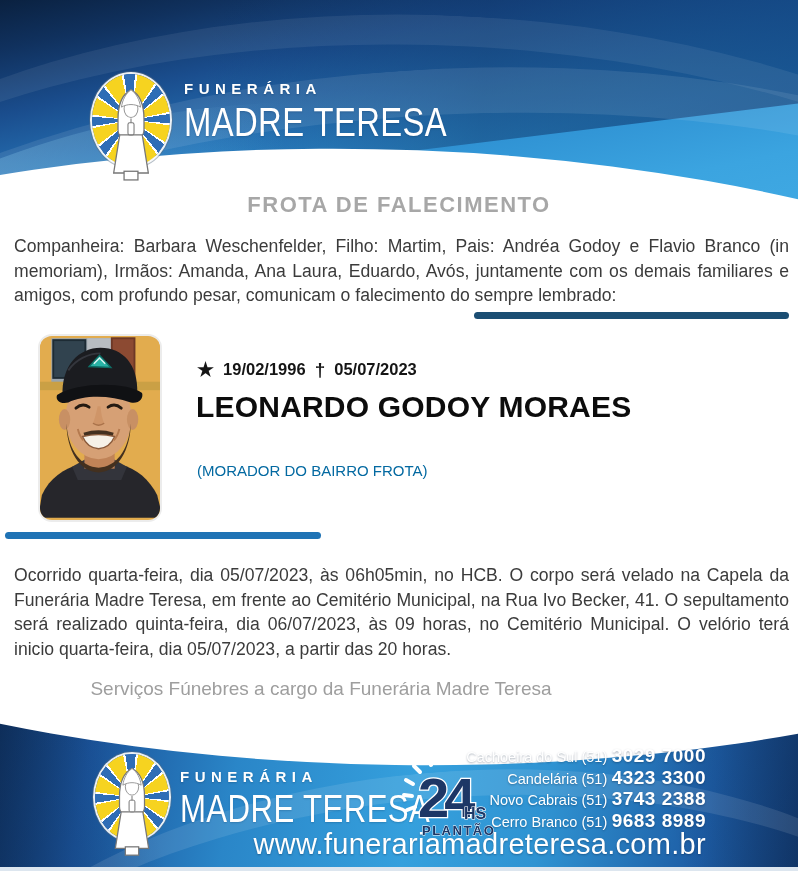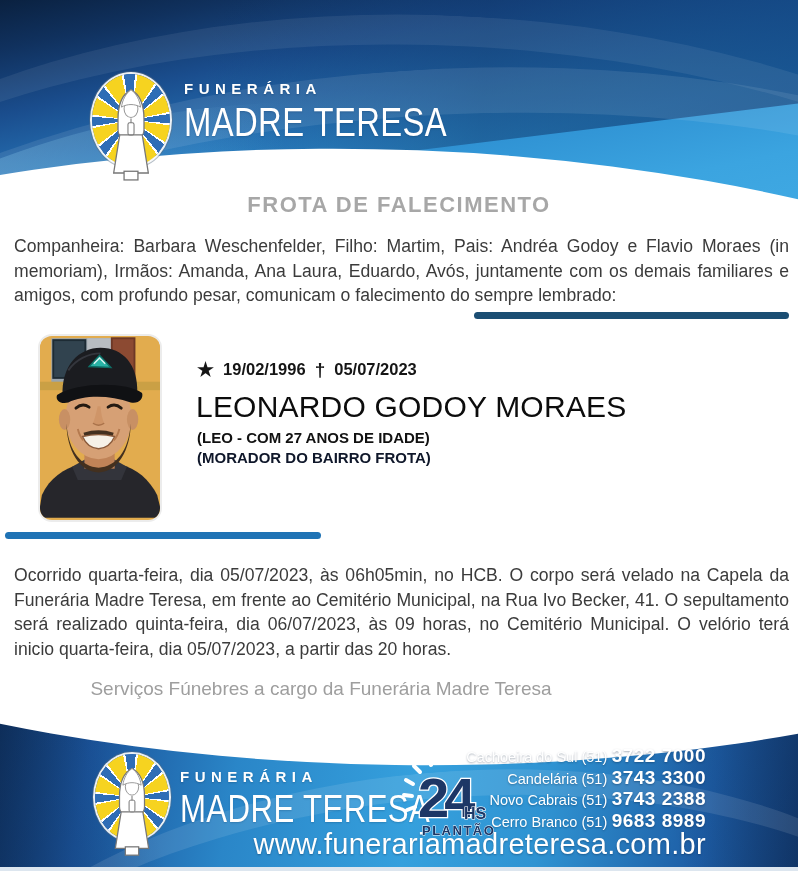--- a/index.html
+++ b/index.html
@@ -55,24 +55,24 @@
   .rule-left  { left:5px;  top:532px; width:316px; background:#1f73b5; }
 
   
   .photo { position:absolute; left:38px; top:334px; width:124px; height:188px;
     border-radius:14px; overflow:hidden; border:2px solid #ececec; background:#e2ac4e; }
   .photo svg { display:block; width:100%; height:100%; }
 
   .info-dates { position:absolute; left:197px; top:360px; display:flex; align-items:center; gap:9px;
     font-weight:bold; font-size:16.5px; color:#151515; }
   .info-dates .sym { font-size:19px; line-height:1; }
-  .deceased-name { position:absolute; left:196px; top:390px; font-size:30px; font-weight:normal;
+  .deceased-name { position:absolute; left:196px; top:390px; font-size:30px; font-weight:bold;
     color:#0c0c0c; letter-spacing:0.2px; }
   .deceased-sub1 { position:absolute; left:197px; top:429px; font-size:15px; font-weight:bold; color:#111; }
-  .deceased-sub2 { position:absolute; left:197px; top:449px; font-size:15px; font-weight:bold; color:#0f172a; }
+  .deceased-sub2 { position:absolute; left:197px; top:462px; font-size:15px; font-weight:normal; color:#0369a1; }
 
   .services { position:absolute; left:0; top:678px; width:642px; text-align:center;
     color:#9e9e9e; font-size:19px; }
 
   
   .foot { position:absolute; left:0; top:702px; width:798px; height:169px; overflow:hidden; }
   .foot-base { position:absolute; inset:0;
     background:linear-gradient(100deg,#0e2e59 0%,#1b549b 12%,#2a86c8 30%,#35a0dd 52%,#2f93d2 68%,#1d5ca4 88%,#12386c 100%); }
   .foot-dark-left { position:absolute; left:-280px; top:0; width:640px; height:280px;
     background:linear-gradient(90deg,#0c2a55 0%,rgba(12,42,85,0) 68%); transform:rotate(-16deg); }
@@ -128,21 +128,21 @@
     </div>
 
     <div class="brand-text">
       <div class="brand-top">FUNERÁRIA</div>
       <div class="brand-bottom">MADRE TERESA</div>
     </div>
   </header>
 
   <h1 class="notice-title">FROTA DE FALECIMENTO</h1>
 
-  <p class="para intro">Companheira: Barbara Weschenfelder, Filho: Martim, Pais: Andréa Godoy e Flavio Moraes (in memoriam), Irmãos: Amanda, Ana Laura, Eduardo, Avós, juntamente com os demais familiares e amigos, com profundo pesar, comunicam o falecimento do sempre lembrado:</p>
+  <p class="para intro">Companheira: Barbara Weschenfelder, Filho: Martim, Pais: Andréa Godoy e Flavio Branco (in memoriam), Irmãos: Amanda, Ana Laura, Eduardo, Avós, juntamente com os demais familiares e amigos, com profundo pesar, comunicam o falecimento do sempre lembrado:</p>
 
   <div class="rule rule-right"></div>
 
   <figure class="photo">
     <svg viewBox="0 0 127 190">
       <rect width="127" height="190" fill="#e2ac4e"></rect>
       <rect x="12" y="0" width="86" height="52" fill="#9aa5ad"></rect>
       <rect x="14" y="2" width="34" height="40" fill="#31434f" stroke="#1d2b34" stroke-width="2"></rect>
       <rect x="50" y="0" width="26" height="34" fill="#b8bdc2"></rect>
       <rect x="76" y="0" width="24" height="44" fill="#8c4a32" stroke="#6d3826" stroke-width="2"></rect>
@@ -170,21 +170,20 @@
     </svg>
   </figure>
 
   <div class="info-dates">
     <span class="sym">★</span>
     <span>19/02/1996</span>
     <span class="sym">†</span>
     <span>05/07/2023</span>
   </div>
   <h2 class="deceased-name">LEONARDO GODOY MORAES</h2>
-  <div class="deceased-sub1">(LEO - COM 27 ANOS DE IDADE)</div>
   <div class="deceased-sub2">(MORADOR DO BAIRRO FROTA)</div>
 
   <div class="rule rule-left"></div>
 
   <p class="para details">Ocorrido quarta-feira, dia 05/07/2023, às 06h05min, no HCB. O corpo será velado na Capela da Funerária Madre Teresa, em frente ao Cemitério Municipal, na Rua Ivo Becker, 41. O sepultamento será realizado quinta-feira, dia 06/07/2023, às 09 horas, no Cemitério Municipal. O velório terá inicio quarta-feira, dia 05/07/2023, a partir das 20 horas.</p>
 
   <p class="services">Serviços Fúnebres a cargo da Funerária Madre Teresa</p>
 
   <footer class="foot">
     <div class="foot-base"></div>
@@ -223,25 +222,25 @@
         </g>
         <text x="18" y="67" font-family="Liberation Sans, sans-serif" font-size="56" font-weight="bold" letter-spacing="-5" fill="#1d3766" stroke="#ffffff" stroke-width="2.5" paint-order="stroke">24</text>
         <text x="64" y="69" font-family="Liberation Sans, sans-serif" font-size="16" font-weight="bold" fill="#1d3766" stroke="#ffffff" stroke-width="1.2" paint-order="stroke">HS</text>
         <text x="22" y="85" font-family="Liberation Sans, sans-serif" font-size="13" font-weight="bold" letter-spacing="1.5" fill="#1d3766" stroke="#ffffff" stroke-width="0.8" paint-order="stroke">PLANTÃO</text>
       </svg>
     </div>
 
     <div class="phones">
       <div class="phone-row">
         <span class="city">Cachoeira do Sul (51)</span>
-        <span class="num">3722 7000</span>
+        <span class="num">3029 7000</span>
       </div>
       <div class="phone-row">
         <span class="city">Candelária (51)</span>
-        <span class="num">3743 3300</span>
+        <span class="num">4323 3300</span>
       </div>
       <div class="phone-row">
         <span class="city">Novo Cabrais (51)</span>
         <span class="num">3743 2388</span>
       </div>
       <div class="phone-row">
         <span class="city">Cerro Branco (51)</span>
         <span class="num">9683 8989</span>
       </div>
     </div>

